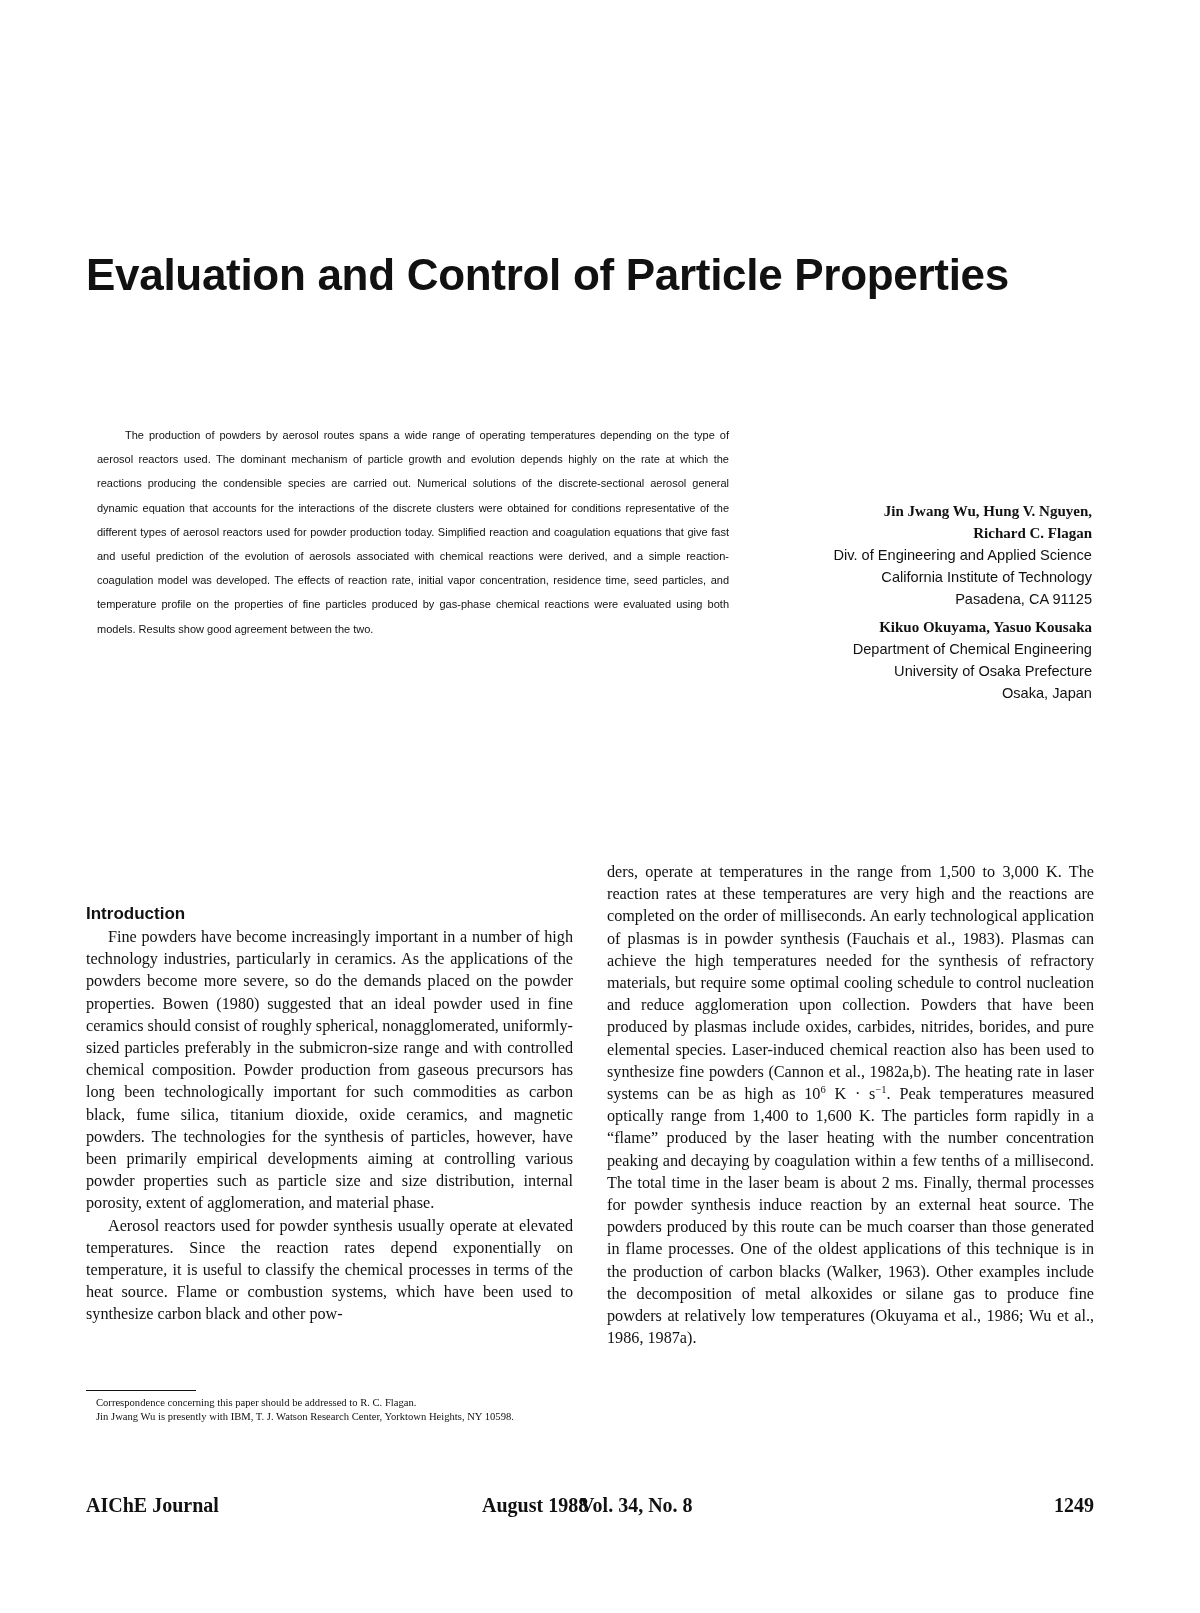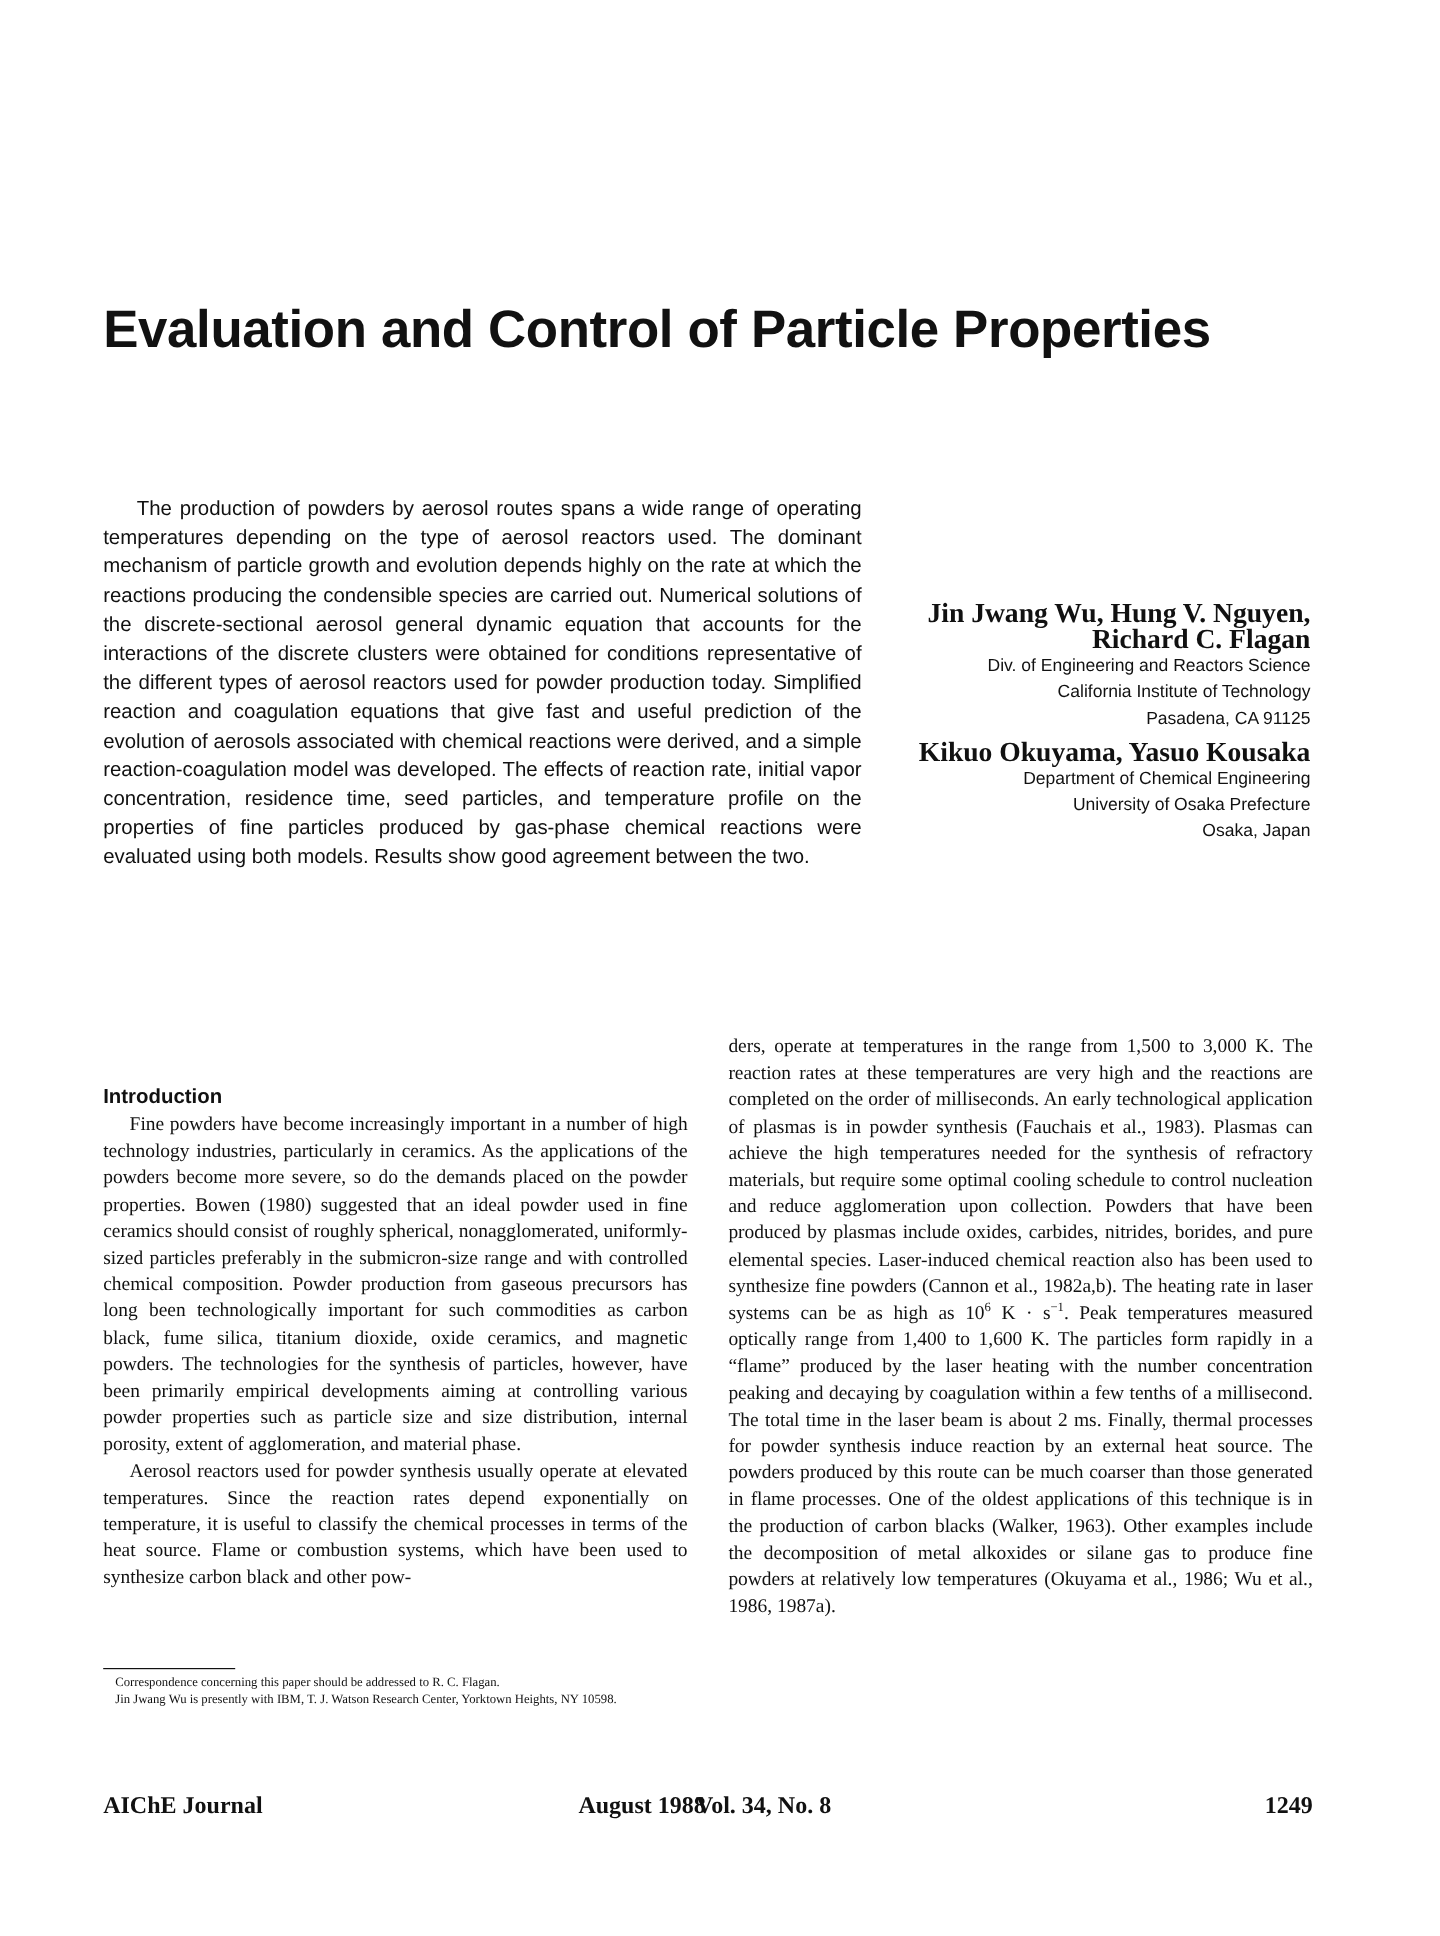--- a/index.html
+++ b/index.html
@@ -4,28 +4,28 @@
   <style>
     html, body { margin: 0; padding: 0; background: #ffffff; }
     body { width: 1200px; height: 1613px; position: relative; overflow: hidden; color: #111; }
     .title {
       position: absolute; left: 86px; top: 244px; width: 1040px;
       font-family: "Liberation Sans", sans-serif; font-weight: bold;
       font-size: 44px; line-height: 62px; letter-spacing: -0.3px; margin: 0;
     }
     .abstract {
       position: absolute; left: 86px; top: 412px; width: 632px;
-      font-family: "Liberation Sans", sans-serif; font-size: 17px;
-      line-height: 24.2px; text-align: justify; text-indent: 28px; margin: 0;
+      font-family: "Liberation Sans", sans-serif; font-size: 11px;
+      line-height: 24.2px; text-align: justify; text-indent: 28px; margin: 11px;
     }
     .authors {
       position: absolute; left: 760px; top: 500px; width: 332px; text-align: right;
     }
     .author-names {
-      font-family: "Liberation Serif", serif; font-weight: bold; font-size: 23px;
+      font-family: "Liberation Serif", serif; font-weight: bold; font-size: 15px;
       line-height: 22px; margin: 0;
     }
     .affil {
       font-family: "Liberation Sans", sans-serif; font-size: 14.6px; line-height: 22px; margin: 0;
     }
     .group2 { margin-top: 6px; }
     .col {
       position: absolute; top: 886px; width: 487px;
       font-family: "Liberation Serif", serif; font-size: 16.2px; line-height: 22.2px;
     }
@@ -64,21 +64,21 @@
 </h1>
 
 <p class="abstract">The production of powders by aerosol routes spans a wide range of operating temperatures depending on the type of aerosol reactors used. The dominant mechanism of particle growth and evolution depends highly on the rate at which the reactions producing the condensible species are carried out. Numerical solutions of the discrete-sectional aerosol general dynamic equation that accounts for the interactions of the discrete clusters were obtained for conditions representative of the different types of aerosol reactors used for powder production today. Simplified reaction and coagulation equations that give fast and useful prediction of the evolution of aerosols associated with chemical reactions were derived, and a simple reaction-coagulation model was developed. The effects of reaction rate, initial vapor concentration, residence time, seed particles, and temperature profile on the properties of fine particles produced by gas-phase chemical reactions were evaluated using both models. Results show good agreement between the two.</p>
 
 <div class="authors">
   <div>
     <p class="author-names">
       <span>Jin Jwang Wu, Hung V. Nguyen,</span><br>
       <span>Richard C. Flagan</span>
     </p>
-    <p class="affil">Div. of Engineering and Reactors Science</p>
+    <p class="affil">Div. of Engineering and Applied Science</p>
     <p class="affil">California Institute of Technology</p>
     <p class="affil">Pasadena, CA 91125</p>
   </div>
   <div class="group2">
     <p class="author-names">Kikuo Okuyama, Yasuo Kousaka</p>
     <p class="affil">Department of Chemical Engineering</p>
     <p class="affil">University of Osaka Prefecture</p>
     <p class="affil">Osaka, Japan</p>
   </div>
 </div>

